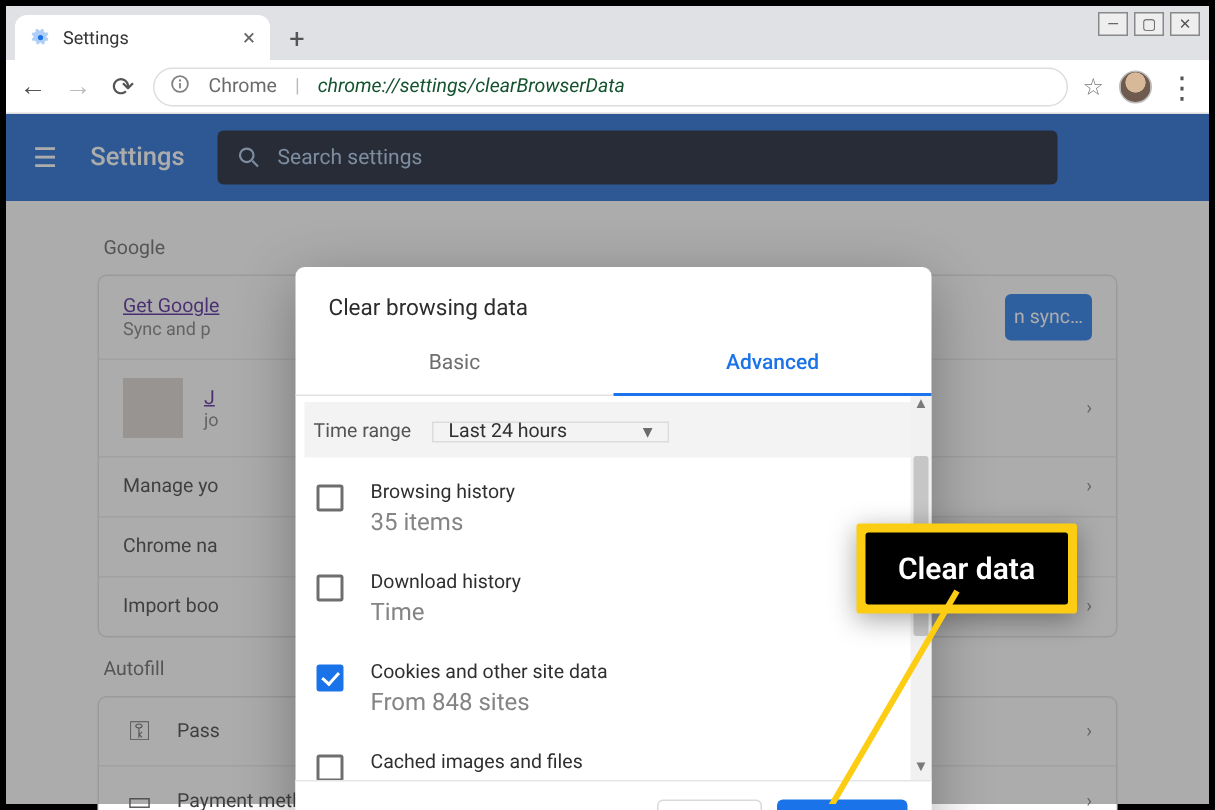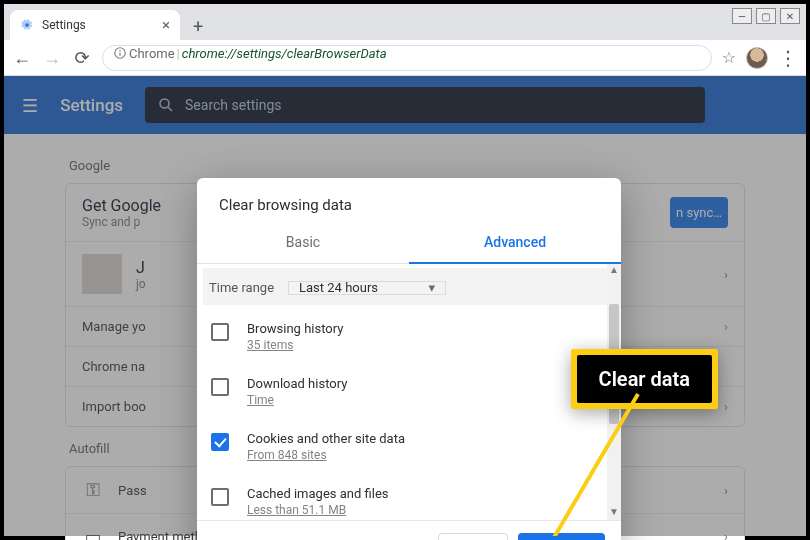--- a/index.html
+++ b/index.html
@@ -12,42 +12,42 @@
 
   .tabstrip { height: 36px; background: #dfe1e5; display:flex; align-items:flex-end; padding: 6px 0 0 6px; }
   .tab { background:#fff; border-radius: 8px 8px 0 0; height: 30px; display:flex; align-items:center; padding: 0 10px; min-width: 170px; font-size:12px; color:#333; gap:8px; position:relative; }
   .tab .favicon { width:14px; height:14px; }
   .tab .close { margin-left:auto; font-size:15px; color:#666; }
   .new-tab { width:28px; height:28px; display:flex; align-items:center; justify-content:center; font-size:18px; color:#555; margin-left:4px; }
 
   .addrbar { height: 36px; background: #fff; border-bottom: 1px solid #dcdcdc; display:flex; align-items:center; padding: 0 8px; gap:10px; }
   .nav-icon { width:20px; text-align:center; color:#555; font-size:18px; }
   .nav-icon.disabled { color:#bbb; }
-  .url-box { flex:1; height:26px; border:1px solid #ddd; border-radius:14px; display:flex; align-items:flex-start; padding:0 10px; font-size:13px; color:#666; gap:2px;}
+  .url-box { flex:1; height:26px; border:1px solid #ddd; border-radius:14px; display:flex; align-items:center; padding:0 10px; font-size:13px; color:#666; gap:12px;}
   .url-box .chrome-label { color:#6b6b6b; }
   .url-box .url-path { color:#14532d;font-style:italic; }
   .star { color:#777; font-size:16px; }
   .avatar { width:22px; height:22px; border-radius:50%; background: radial-gradient(circle at 50% 35%, #d7b899 0 40%, #6e5b4e 42% 100%); border:1px solid #bbb; }
   .kebab { color:#555; font-size:20px; line-height:10px; }
 
   
   .page { position: relative; width:100%; height: calc(100% - 72px); background:#fff; }
   .blue-bar { height: 58px; background:#1967d2; display:flex; align-items:center; padding:0 18px; gap:22px; }
   .hamburger { color:#fff; font-size:18px; }
   .blue-title { color:#fff; font-size:17px; font-weight:500; }
   .search-wrap { flex:1; max-width: 560px; background:#0f172a; height:36px; border-radius:4px; display:flex; align-items:center; padding:0 12px; gap:10px; }
   .search-wrap svg { width:18px; height:18px; }
   .search-wrap span { color:#a9c6ea; font-size:14px; }
 
   .body-area { padding: 10px 0 0 0; max-width: 680px; margin: 0 auto; }
   .section-title { font-size:13px; color:#616161; margin: 14px 4px 10px 4px; }
   .card { border:1px solid #e0e0e0; border-radius:6px; background:#fff; }
   .row { display:flex; align-items:center; padding: 12px 16px; border-bottom:1px solid #ececec; gap:14px; color:#3b3b3b; font-size:13px;}
   .row:last-child { border-bottom:none; }
-  .row .title { font-size:16px; color:#0f172a; }
+  .row .title { font-size:13px; color:#4c1d95;text-decoration:underline; }
   .row .sub { font-size:12px; color:#7a7a7a; }
   .row .left { display:flex; flex-direction:column; }
   .row .icon-slot { width:22px; text-align:center; color:#606060; font-size:18px; }
   .row .arrow { margin-left:auto; color:#7a7a7a; }
   .syncbtn { margin-left:auto; background:#1a73e8; color:#fff; border:none; border-radius:4px; padding:8px 6px; font-size:13px; }
 
   .mini-avatar { width:40px; height:40px; background:#d9d4ce; }
 
   
   .scrim { position:absolute; inset:0; background:rgba(70,70,70,0.45); }
@@ -64,21 +64,21 @@
   .time-label { font-size:13px; color:#555; padding-left:4px;}
   .dropdown { width: 158px; height:14px; border:1px solid #dcdcdc; background:#f3f3f3; display:flex; align-items:center; padding:0 10px; font-size:13px; color:#303030; justify-content:space-between;}
   .dropdown .caret { color:#6b6b6b; }
 
   .opt-list { padding: 0px 2px 0 2px; height: 220px; overflow:hidden; }
   .opt { display:flex; align-items:flex-start; gap:18px; padding: 12px 6px; }
   .chk { width:18px; height:18px; border:2px solid #6e6e6e; border-radius:2px; flex-shrink:0; margin-top:2px; display:flex; align-items:center; justify-content:center;}
   .chk.checked { background:#1a73e8; border-color:#1a73e8; }
   .chk.checked::after { content:""; width:5px; height:9px; border:solid #fff; border-width:0 2px 2px 0; transform: rotate(42deg) translate(-1px,-1px); }
   .opt .texts .t { font-size:13px; color:#2f2f2f; }
-  .opt .texts .s { font-size:12px; color:#848484; margin-top:2px;text-decoration:underline; }
+  .opt .texts .s { font-size:16px; color:#848484; margin-top:2px; }
 
   .vscroll { position:absolute; right:0; top:0; bottom:0; width:14px; background:#f1f1f1; }
   .vscroll .thumb { position:absolute; left:2px; right:2px; top:40px; height:120px; background:#c6c6c6; border-radius:2px; }
   .vscroll .arrow-sm { position:absolute; left:0; right:0; height:14px; font-size:10px; text-align:center; color:#7a7a7a; }
   .vscroll .au { top:0; }
   .vscroll .ad { bottom:0; }
 
   .modal-footer { height:56px; border-top:1.5px solid #e6e6e6; display:flex; align-items:center; justify-content:flex-end; gap:10px; padding:0 16px; background:#fff;}
   .btn-cancel { background:#fff; border:1px solid #d9d9d9; color:#1a73e8; border-radius:4px; padding:7px 14px; font-size:13px; }
   .btn-clear  { background:#1a73e8; border:none; color:#fff; border-radius:4px; padding:8px 14px; font-size:13px; font-weight:500; }

